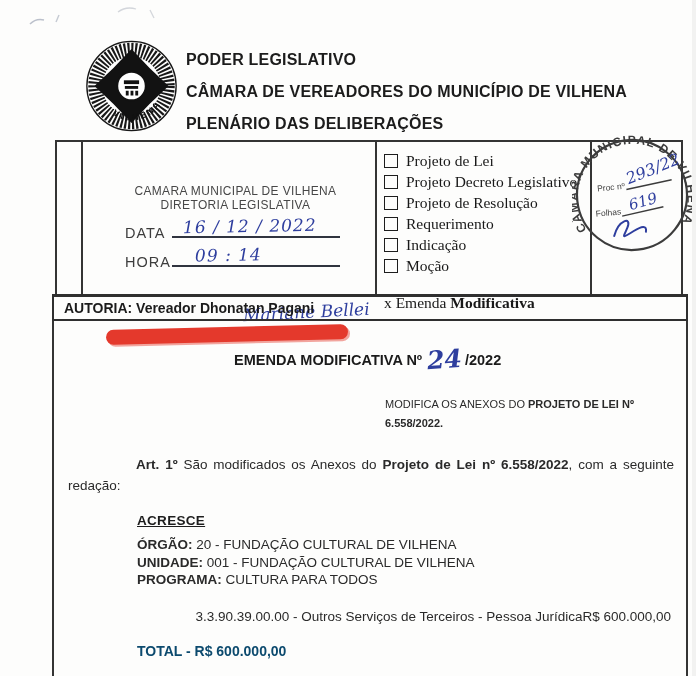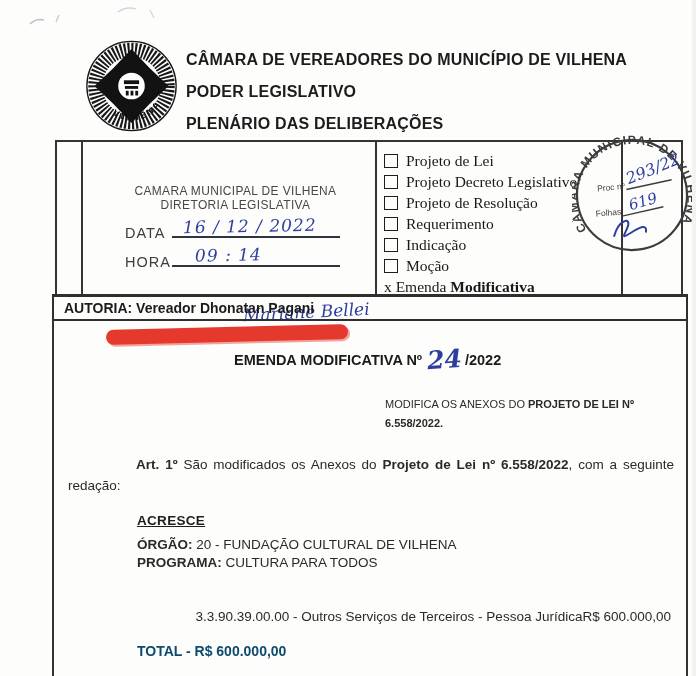--- a/index.html
+++ b/index.html
@@ -11,27 +11,27 @@
   
   .hdr-text{position:absolute;left:186px;top:44px;font-weight:bold;font-size:16px;
     line-height:32px;color:#1c1c1c;letter-spacing:.2px;white-space:nowrap;}
   .logo{position:absolute;left:84px;top:36px;}
   .scribble{position:absolute;left:22px;top:2px;}
   
   .mid-table{position:absolute;left:55px;top:140px;width:628px;height:154px;
     border:2px solid #343434;border-bottom:none;box-sizing:border-box;display:flex;}
   .cell-spacer{width:26px;border-right:2px solid #343434;box-sizing:border-box;}
   .cell-stamp{width:294px;border-right:2px solid #343434;box-sizing:border-box;position:relative;}
-  .cell-checks{width:246px;border-right:2px solid #343434;box-sizing:border-box;
+  .cell-checks{width:215px;border-right:2px solid #343434;box-sizing:border-box;
     padding:8px 0 0 7px;font-family:"Liberation Serif", serif;font-size:15.5px;color:#181818;}
   .cell-round{flex:1;position:relative;}
   .chk-item{display:flex;align-items:center;height:21px;}
   .chk-box{display:inline-block;width:12px;height:12px;border:1.6px solid #1d1d1d;
     margin-right:8px;background:transparent;flex:0 0 auto;}
-  .chk-sel{margin-top:2px;font-size:15.5px;}
+  .chk-sel{margin-top:18px;font-size:15.5px;}
   .chk-sel b{font-weight:bold;}
   
   .pstamp{position:absolute;left:42px;top:42px;width:240px;color:#474747;}
   .pstamp .org{font-size:13px;line-height:14px;text-align:center;letter-spacing:.4px;
     transform:scaleX(.92);transform-origin:left;white-space:nowrap;}
   .pstamp-row{position:relative;margin-top:11px;font-size:14.5px;letter-spacing:1px;color:#3d3d3d;}
   .pstamp-row .lbl{display:inline-block;width:47px;}
   .pstamp-row .fill{display:inline-block;width:168px;border-bottom:2px solid #30343f;height:13px;}
   .hand{font-family:"DejaVu Serif", serif;font-style:italic;color:#2e3e9e;}
   .hand-data{position:absolute;left:58px;top:-7px;font-size:17px;letter-spacing:1px;transform:rotate(-1deg);white-space:nowrap;}
@@ -88,22 +88,22 @@
     <rect x="44" y="55" width="3" height="5" fill="#121212"></rect>
     <rect x="49" y="55" width="3" height="5" fill="#121212"></rect>
     <rect x="54" y="55" width="3" height="5" fill="#121212"></rect>
     <path id="logoArc" d="M 16,62 A 36,36 0 0 0 84,62" fill="none"></path>
     <text font-family="Liberation Sans, sans-serif" font-size="9.5" font-weight="bold" fill="#111" letter-spacing="2.5">
       <textPath href="#logoArc" startOffset="26%">VILHENA</textPath>
     </text>
   </svg>
 
   <div class="hdr-text">
+    <div>PODER LEGISLATIVO</div>
     <div>CÂMARA DE VEREADORES DO MUNICÍPIO DE VILHENA</div>
-    <div>PODER LEGISLATIVO</div>
     <div>PLENÁRIO DAS DELIBERAÇÕES</div>
   </div>
 
   <div class="mid-table">
     <div class="cell-spacer"></div>
 
     <div class="cell-stamp">
       <div class="pstamp">
         <div class="org">CAMARA MUNICIPAL DE VILHENA</div>
         <div class="org">DIRETORIA LEGISLATIVA</div>
@@ -185,20 +185,21 @@
     </div>
 
     <div class="article">
       <b>Art. 1º</b><span> São modificados os Anexos do </span><b>Projeto de Lei nº 6.558/2022</b><span>, com a seguinte redação:</span>
     </div>
 
     <div class="acresce-h">ACRESCE</div>
 
     <div class="acresce-rows">
       <div><b>ÓRGÃO:</b><span> 20 - FUNDAÇÃO CULTURAL DE VILHENA</span></div>
+      <div><b>UNIDADE:</b><span> 001 - FUNDAÇÃO CULTURAL DE VILHENA</span></div>
       <div><b>PROGRAMA:</b><span> CULTURA PARA TODOS</span></div>
     </div>
 
     <div class="dotation">
       <span>3.3.90.39.00.00 - Outros Serviços de Terceiros - Pessoa Jurídica</span>
       <span>R$ 600.000,00</span>
     </div>
 
     <div class="total">TOTAL - R$ 600.000,00</div>
   </div>

